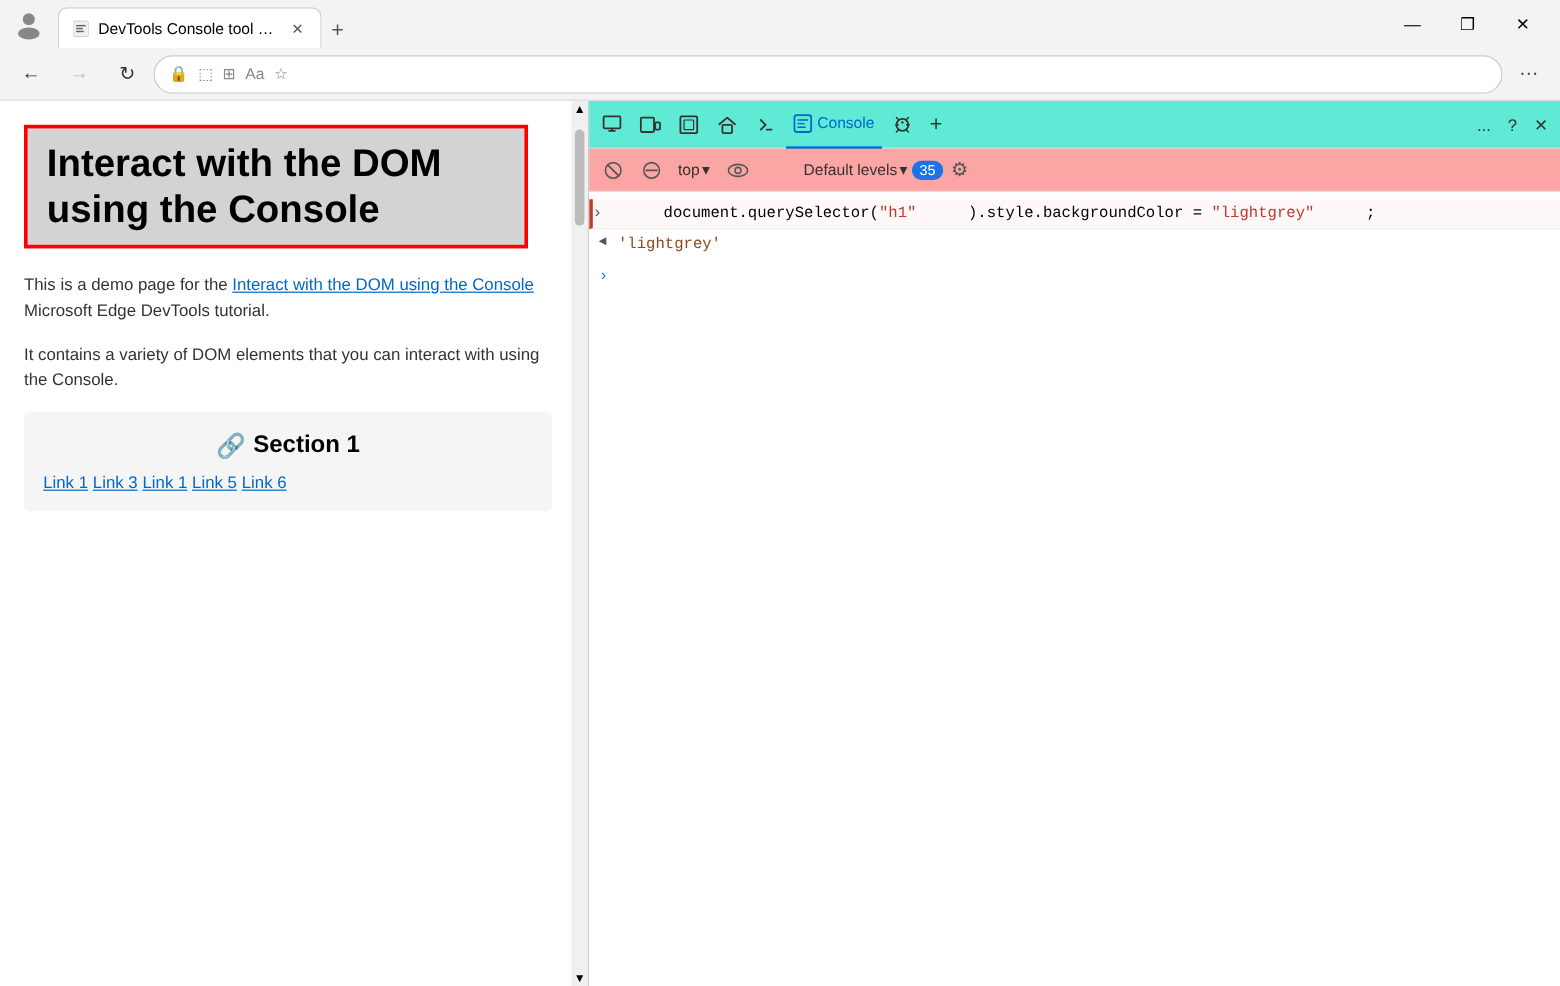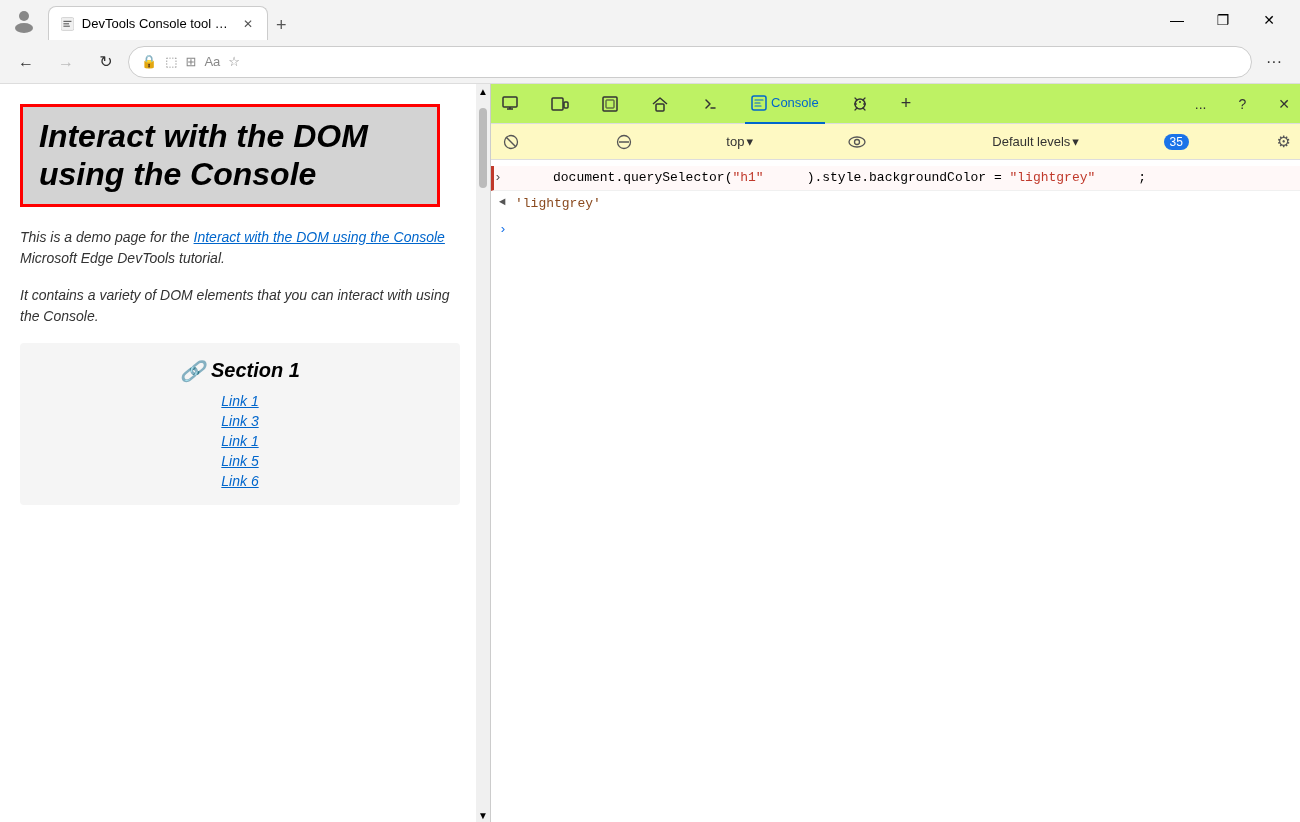--- a/index.html
+++ b/index.html
@@ -54,50 +54,50 @@
       width: 490px; background: #fff; display: flex; flex-direction: column; overflow: hidden; position: relative;
     }
     .scroll-bar-container {
       position: absolute; right: 0; top: 0; bottom: 0; width: 14px; background: #f0f0f0;
       display: flex; flex-direction: column; align-items: center;
     }
     .scroll-up { width: 14px; height: 14px; display: flex; align-items: center; justify-content: center; cursor: pointer; font-size: 10px; }
     .scroll-track { flex: 1; position: relative; width: 14px; }
     .scroll-thumb { position: absolute; top: 10px; width: 8px; left: 3px; height: 80px; background: #bbb; border-radius: 4px; }
     .scroll-down { width: 14px; height: 14px; display: flex; align-items: center; justify-content: center; cursor: pointer; font-size: 10px; }
-    .webpage-inner { padding: 20px 30px 20px 20px; overflow: hidden; font-style: italic; }
+    .webpage-inner { padding: 20px 30px 20px 20px; overflow: hidden; }
     .h1-box {
       border: 3px solid red; background: #d3d3d3; padding: 10px 16px; margin-bottom: 20px;
       display: inline-block; width: 420px;
     }
     .h1-text { font-size: 32px; font-weight: 900; color: #000; line-height: 1.2; }
     .page-desc { font-size: 14px; color: #333; line-height: 1.5; margin-bottom: 16px; }
     .page-desc a { color: #0066cc; text-decoration: underline; }
     .section-box {
       background: #f5f5f5; border-radius: 4px; padding: 16px; text-align: center; margin-top: 8px;
     }
     .section-title { font-size: 20px; font-weight: 700; margin-bottom: 10px; display: flex; align-items: center; justify-content: center; gap: 6px; }
-    .section-links { display: flex; flex-direction: column; gap: 4px; }
+    .section-links { display: flex; flex-direction: row; gap: 4px; }
     .section-links a { color: #0066cc; text-decoration: underline; font-size: 14px; }
 
     
     .devtools {
       flex: 1; background: #fff; display: flex; flex-direction: column; border-left: 1px solid #ccc;
     }
     .devtools-toolbar {
-      display: flex; align-items: center; background: #bef264; border-bottom: 1px solid #ddd;
-      height: 40px; padding: 0 4px; gap: 20px;
+      display: flex; align-items: center; background: #5eead4; border-bottom: 1px solid #ddd;
+      height: 40px; padding: 0 4px; gap: 2px;
     }
     .dt-btn { background: none; border: none; cursor: pointer; padding: 4px 6px; border-radius: 4px; font-size: 14px; color: #333; display: flex; align-items: center; }
     .dt-spacer { flex: 1; }
 
     
     .console-toolbar {
-      display: flex; align-items: center; background: #fef9c3; border-bottom: 1px solid #ddd;
-      height: 36px; padding: 0 6px; gap: 4px; justify-content: space-between;
+      display: flex; align-items: center; background: #fca5a5; border-bottom: 1px solid #ddd;
+      height: 36px; padding: 0 6px; gap: 4px;
     }
     .ct-btn { background: none; border: none; cursor: pointer; padding: 3px 6px; border-radius: 4px; font-size: 13px; color: #333; display: flex; align-items: center; }
     .top-dropdown {
       display: flex; align-items: center; gap: 2px; background: none; border: none; cursor: pointer;
       font-size: 13px; color: #333; padding: 3px 4px; border-radius: 3px;
     }
     .filter-input {
       flex: 1; height: 24px; border: 1px solid #ccc; border-radius: 3px; padding: 0 8px; font-size: 13px; color: #999;
     }
     .default-levels {

